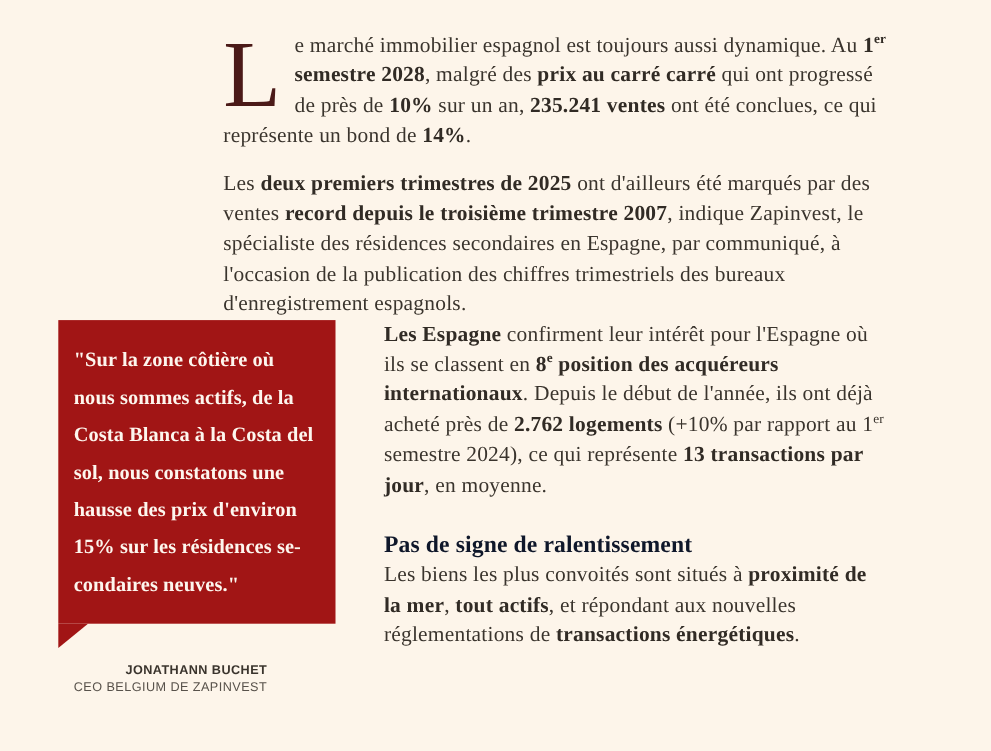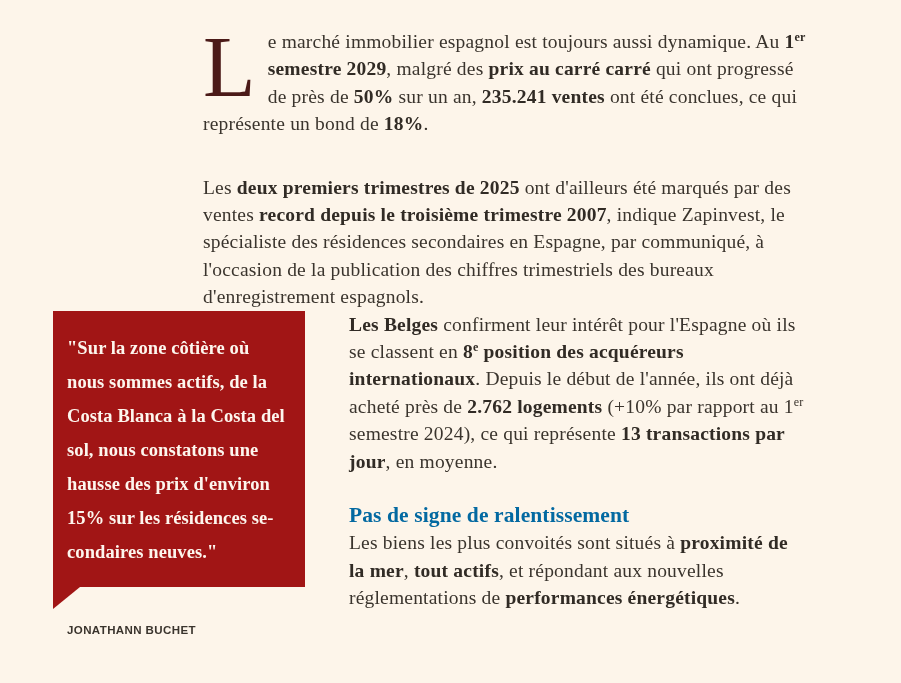--- a/index.html
+++ b/index.html
@@ -35,21 +35,21 @@
   p.para {
     margin: 0 0 0 0;
     font-size: 19.5px;
     line-height: 27.4px;
     color: #3a342d;
     text-align: left;
     letter-spacing: 0.01em;
   }
 
   p.para + p.para {
-    margin-top: 36px;
+    margin-top: 16px;
   }
 
   p.para b, p.para strong {
     font-weight: bold;
     color: #312b25;
   }
 
   sup {
     font-size: 0.62em;
     vertical-align: super;
@@ -112,20 +112,21 @@
     padding-left: 14px;
   }
 
   .attr-name {
     display: block;
     font-size: 11.5px;
     font-weight: bold;
     letter-spacing: 0.035em;
     color: #3a342d;
     line-height: 15px;
+    margin-left: 47px;
   }
 
   .attr-role {
     display: block;
     font-size: 11.5px;
     font-weight: normal;
     letter-spacing: 0.035em;
     color: #58524b;
     line-height: 15px;
   }
@@ -146,42 +147,43 @@
   }
 </style>
 </head>
 <body style="background: rgb(253, 245, 234); color: rgb(58, 52, 45);">
 
 <div class="article">
 
   <div class="content">
 
     <p class="para">
-      <span class="dropcap" style="color: rgb(75, 26, 24);">L</span><span>e marché immobilier espagnol est toujours aussi dynamique. Au <b>1</b><b><sup>er</sup></b><b> semestre 2029</b>, malgré des <b>prix au carré carré</b> qui ont progressé de près de <b>50%</b> sur un an, <b>235.241 ventes</b> ont été conclues, ce qui représente un bond de <b>18%</b>.</span>
+      <span class="dropcap" style="color: rgb(75, 26, 24);">L</span><span>e marché immobilier espagnol est toujours aussi dynamique. Au <b>1</b><b><sup>er</sup></b><b> semestre 2028</b>, malgré des <b>prix au carré carré</b> qui ont progressé de près de <b>10%</b> sur un an, <b>235.241 ventes</b> ont été conclues, ce qui représente un bond de <b>14%</b>.</span>
     </p>
 
     <p class="para">
       <span>Les <b>deux premiers trimestres de 2025</b> ont d'ailleurs été marqués par des ventes <b>record depuis le troisième trimestre 2007</b>, indique Zapinvest, le spécialiste des résidences secondaires en Espagne, par communiqué, à l'occasion de la publication des chiffres trimestriels des bureaux d'enregistrement espagnols.</span>
     </p>
 
     <div class="pullquote-wrap">
       <div class="pullquote" style="background: rgb(161, 21, 21); color: rgb(253, 246, 238);">
         <p class="pullquote-text">"Sur la zone côtière où nous sommes actifs, de la Costa Blanca à la Costa del sol, nous constatons une hausse des prix d'environ 15% sur les résidences se-condaires neuves."</p>
       </div>
       <div class="quote-tail" style="border-top-color: rgb(161, 21, 21);"></div>
       <div class="attribution">
         <span class="attr-name">JONATHANN BUCHET</span>
+        <span class="attr-role">CEO BELGIUM DE ZAPINVEST</span>
       </div>
     </div>
 
     <p class="para">
-      <span><b>Les Belges</b> confirment leur intérêt pour l'Espagne où ils se classent en <b>8</b><b><sup>e</sup></b><b> position des acquéreurs internationaux</b>. Depuis le début de l'année, ils ont déjà acheté près de <b>2.762 logements</b> (+10% par rapport au 1<sup>er</sup> semestre 2024), ce qui représente <b>13 transactions par jour</b>, en moyenne.</span>
+      <span><b>Les Espagne</b> confirment leur intérêt pour l'Espagne où ils se classent en <b>8</b><b><sup>e</sup></b><b> position des acquéreurs internationaux</b>. Depuis le début de l'année, ils ont déjà acheté près de <b>2.762 logements</b> (+10% par rapport au 1<sup>er</sup> semestre 2024), ce qui représente <b>13 transactions par jour</b>, en moyenne.</span>
     </p>
 
-    <h2 class="subhead" style="color: #0369a1;">Pas de signe de ralentissement</h2>
+    <h2 class="subhead" style="color: #0f172a;">Pas de signe de ralentissement</h2>
 
     <p class="para after-head">
-      <span>Les biens les plus convoités sont situés à <b>proximité de la mer</b>, <b>tout actifs</b>, et répondant aux nouvelles réglementations de <b>performances énergétiques</b>.</span>
+      <span>Les biens les plus convoités sont situés à <b>proximité de la mer</b>, <b>tout actifs</b>, et répondant aux nouvelles réglementations de <b>transactions énergétiques</b>.</span>
     </p>
 
   </div>
 
 </div>
 
 </body></html>

